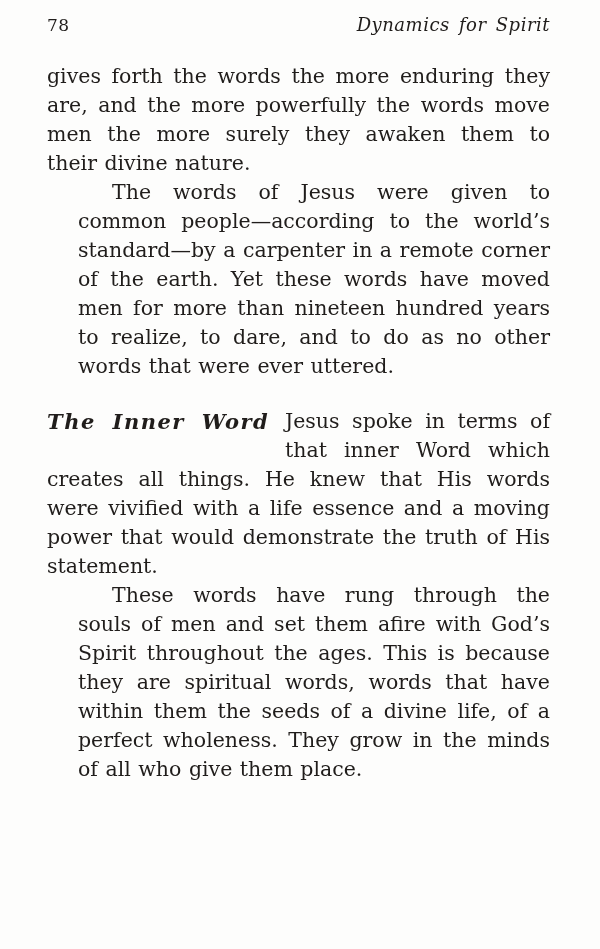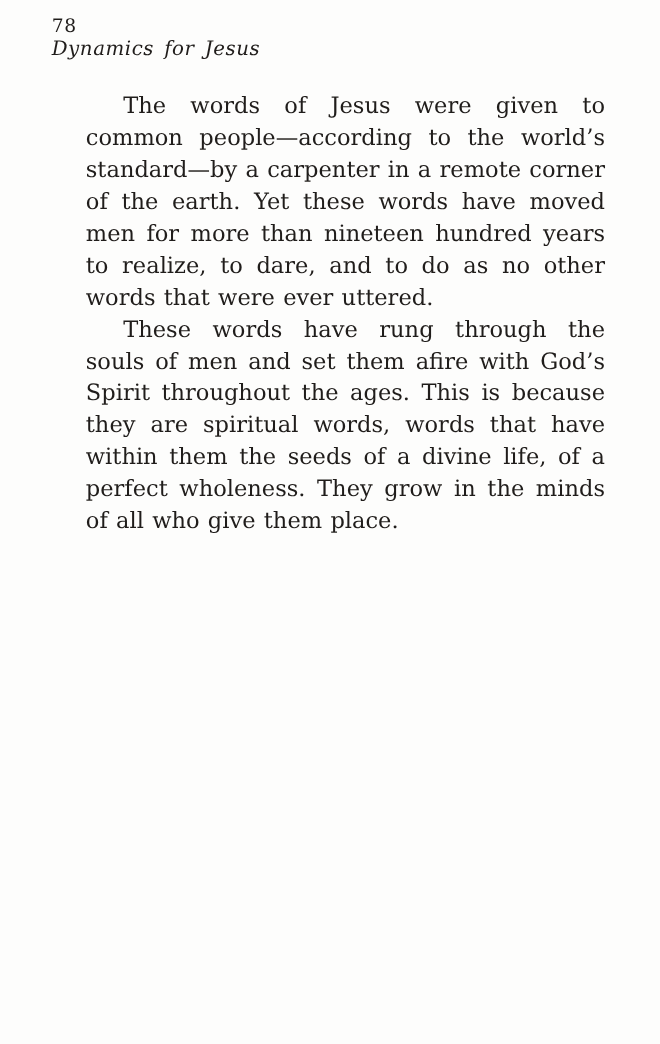--- a/index.html
+++ b/index.html
@@ -16,21 +16,20 @@
     color: #201d1b;
     font-family: "DejaVu Serif", "Liberation Serif", serif;
     overflow: hidden;
     box-sizing: border-box;
     padding: 14px 50px 0 47px;
   }
   .running-head {
     display: flex;
     justify-content: space-between;
     align-items: baseline;
-    flex-direction: column;
   }
   .page-number {
     font-size: 17px;
     font-style: normal;
     letter-spacing: 0.5px;
   }
   .running-title {
     font-size: 18px;
     font-style: italic;
     letter-spacing: 0.5px;
@@ -65,26 +64,30 @@
     text-align: left;
   }
 </style>
 </head>
 <body>
 
 <div class="page">
 
   <header class="running-head">
     <span class="page-number">78</span>
-    <span class="running-title">Dynamics for Jesus</span>
+    <span class="running-title">Dynamics for Spirit</span>
   </header>
 
   <main class="page-body">
 
+    <p class="para">gives forth the words the more enduring they are, and the more powerfully the words move men the more surely they awaken them to their divine nature.</p>
 
     <p class="para indented">The words of Jesus were given to common people—according to the world’s standard—by a carpenter in a remote corner of the earth. Yet these words have moved men for more than nineteen hundred years to realize, to dare, and to do as no other words that were ever uttered.</p>
 
+    <p class="para sidehead-para">
+      <span class="sidehead">The Inner Word</span><span>Jesus spoke in terms of that inner Word which creates all things. He knew that His words were vivified with a life essence and a moving power that would demonstrate the truth of His statement.</span>
+    </p>
 
     <p class="para indented">These words have rung through the souls of men and set them afire with God’s Spirit throughout the ages. This is because they are spiritual words, words that have within them the seeds of a divine life, of a perfect wholeness. They grow in the minds of all who give them place.</p>
 
   </main>
 
 </div>
 
 </body></html>

